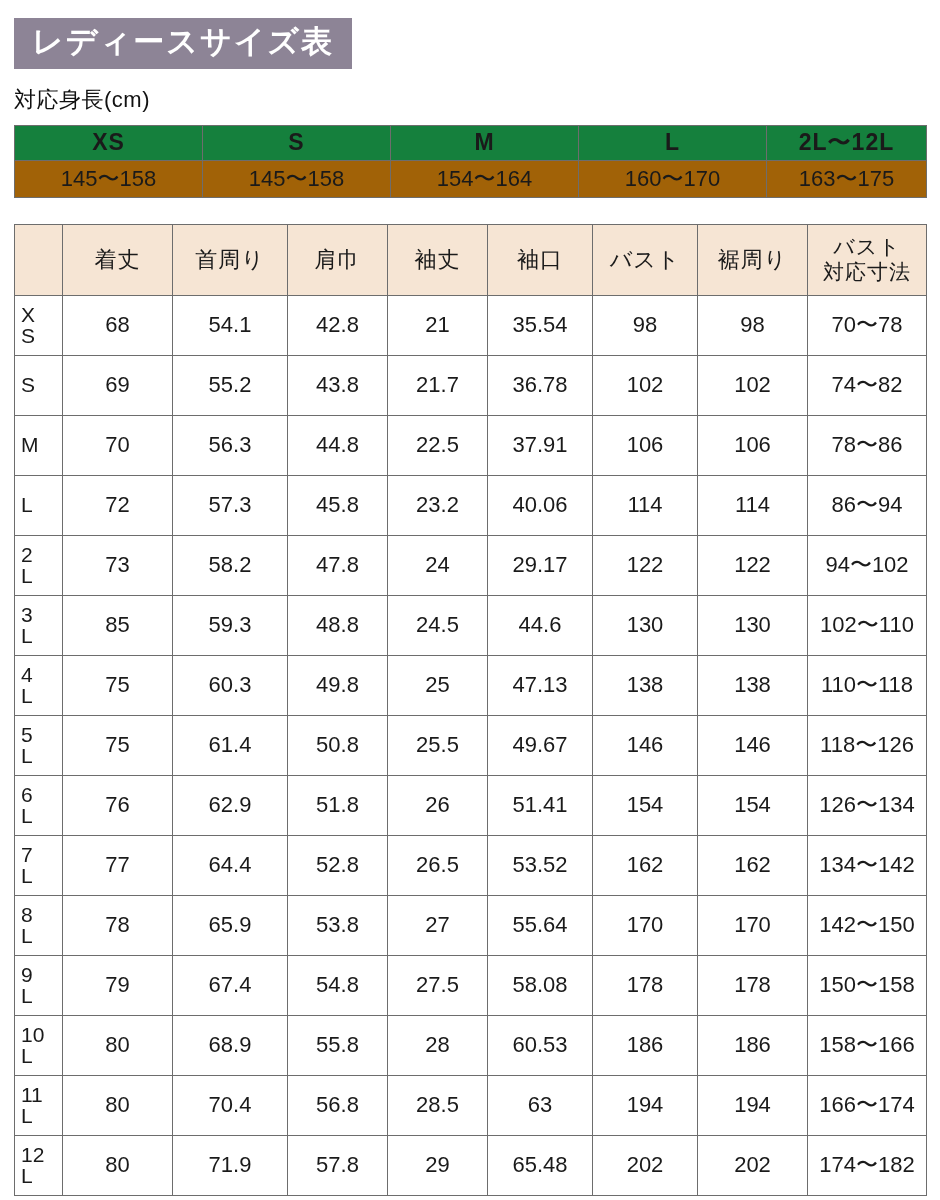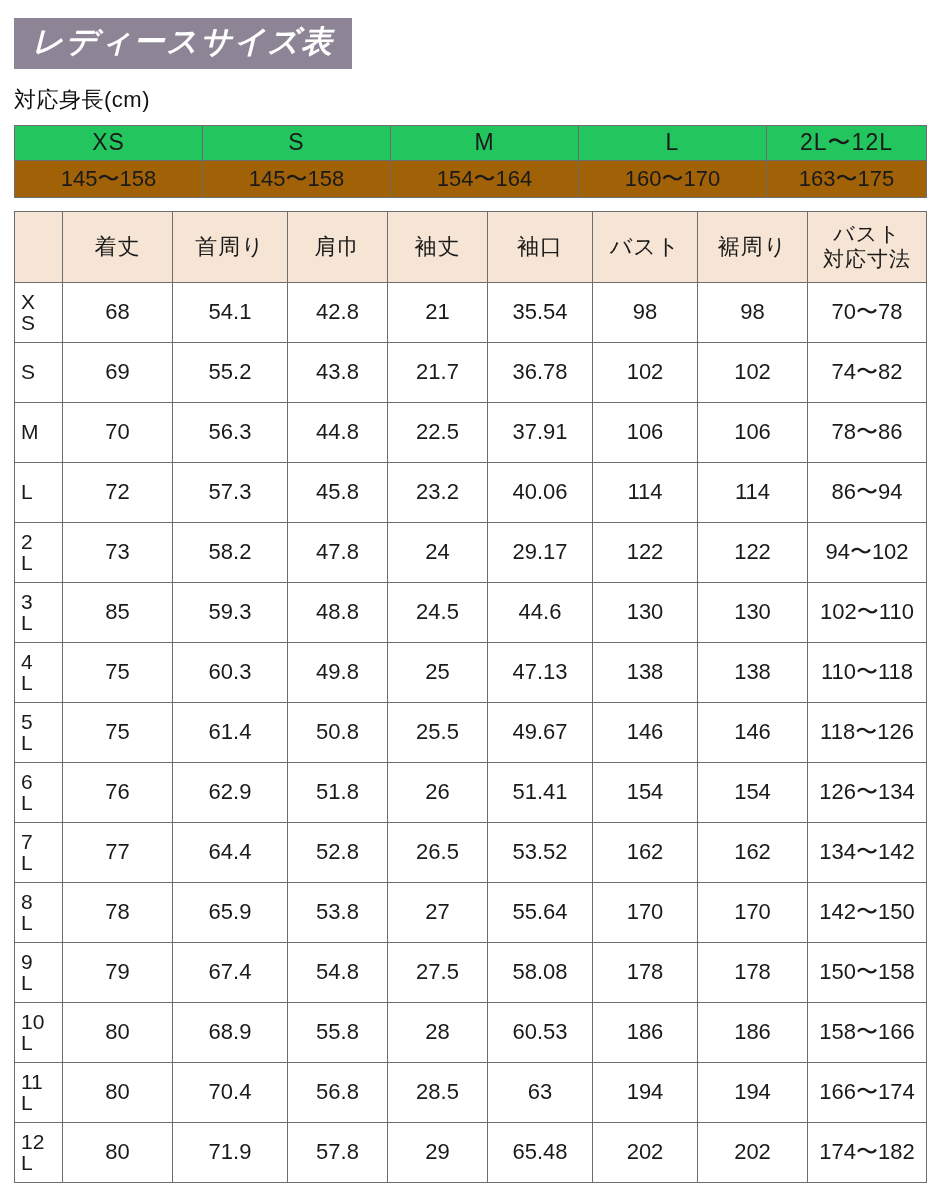--- a/index.html
+++ b/index.html
@@ -26,21 +26,20 @@
   .title-bar {
     display: inline-block;
     margin-top: 18px;
     background: #8d8496;
     color: #ffffff;
     font-size: 31px;
     font-weight: bold;
     letter-spacing: 2px;
     padding: 8px 18px 10px 18px;
     line-height: 1.05;
-    font-style: italic;
   }
 
   .subtitle {
     margin-top: 16px;
     font-size: 22px;
     font-weight: normal;
     letter-spacing: 0.5px;
     color: #111111;
   }
 
@@ -56,35 +55,36 @@
     vertical-align: middle;
     font-weight: normal;
     color: #1a1a1a;
   }
 
   
   .height-table {
     margin-top: 10px;
   }
   .height-table th {
-    background: #22c55e;
+    background: #15803d;
     font-size: 23px;
     height: 32px;
     letter-spacing: 1px;
+    font-weight: bold;
   }
   .height-table td {
     background: #a16207;
     font-size: 22px;
     height: 34px;
     letter-spacing: 0px;
   }
 
   
   .meas-wrap {
-    margin-top: 13px;
+    margin-top: 26px;
   }
   .meas-table th {
     background: #f6e5d4;
     font-size: 22px;
     height: 66px;
     line-height: 1.15;
     padding: 2px 0;
     letter-spacing: 1px;
   }
   .meas-table th.two-line {

